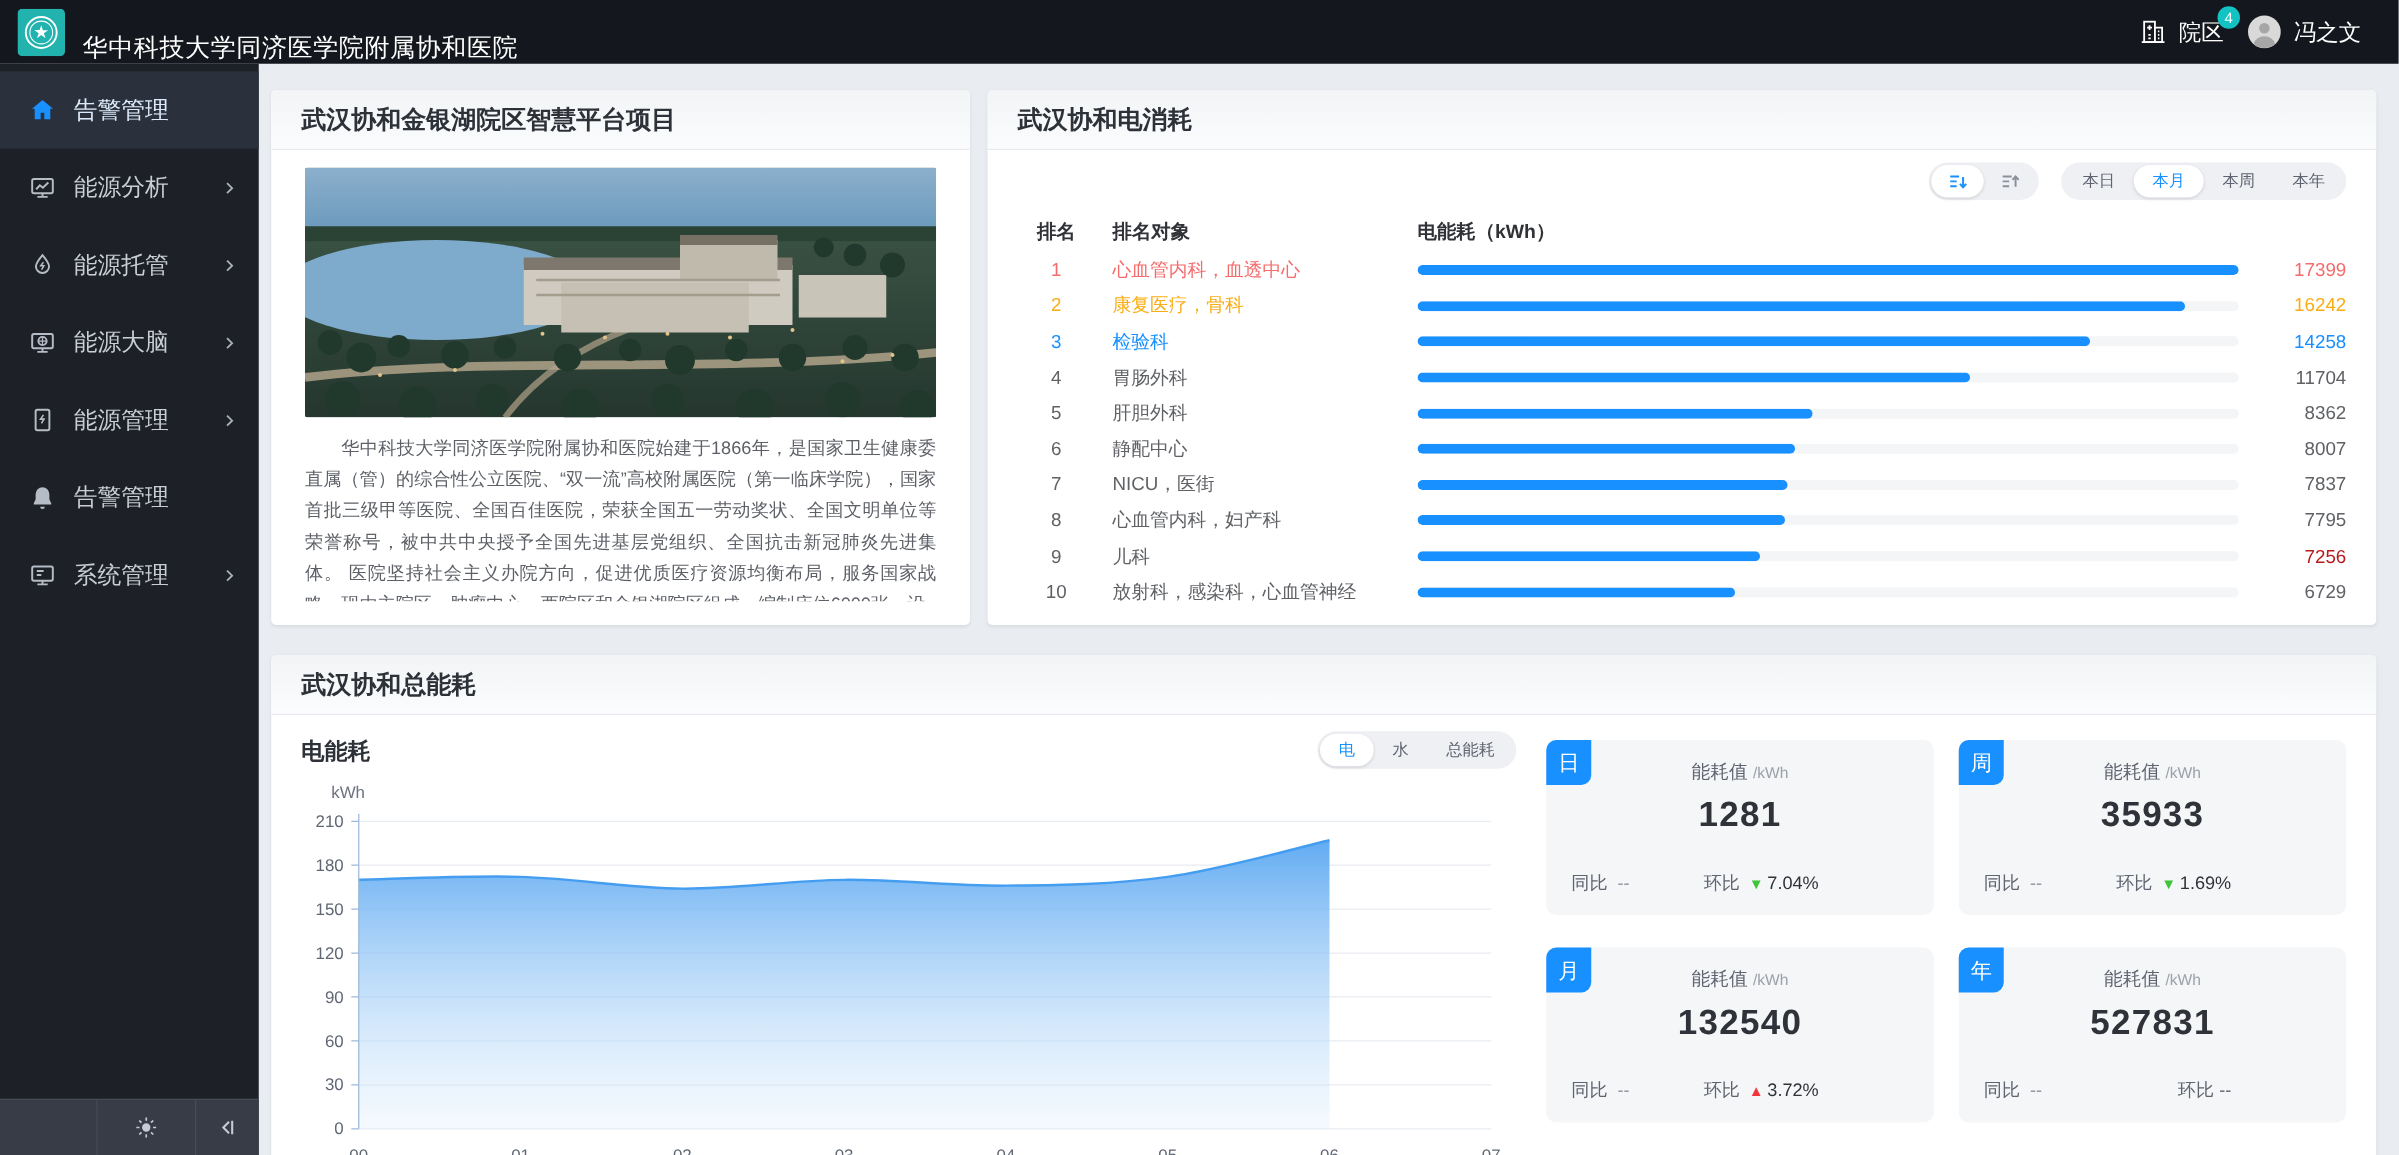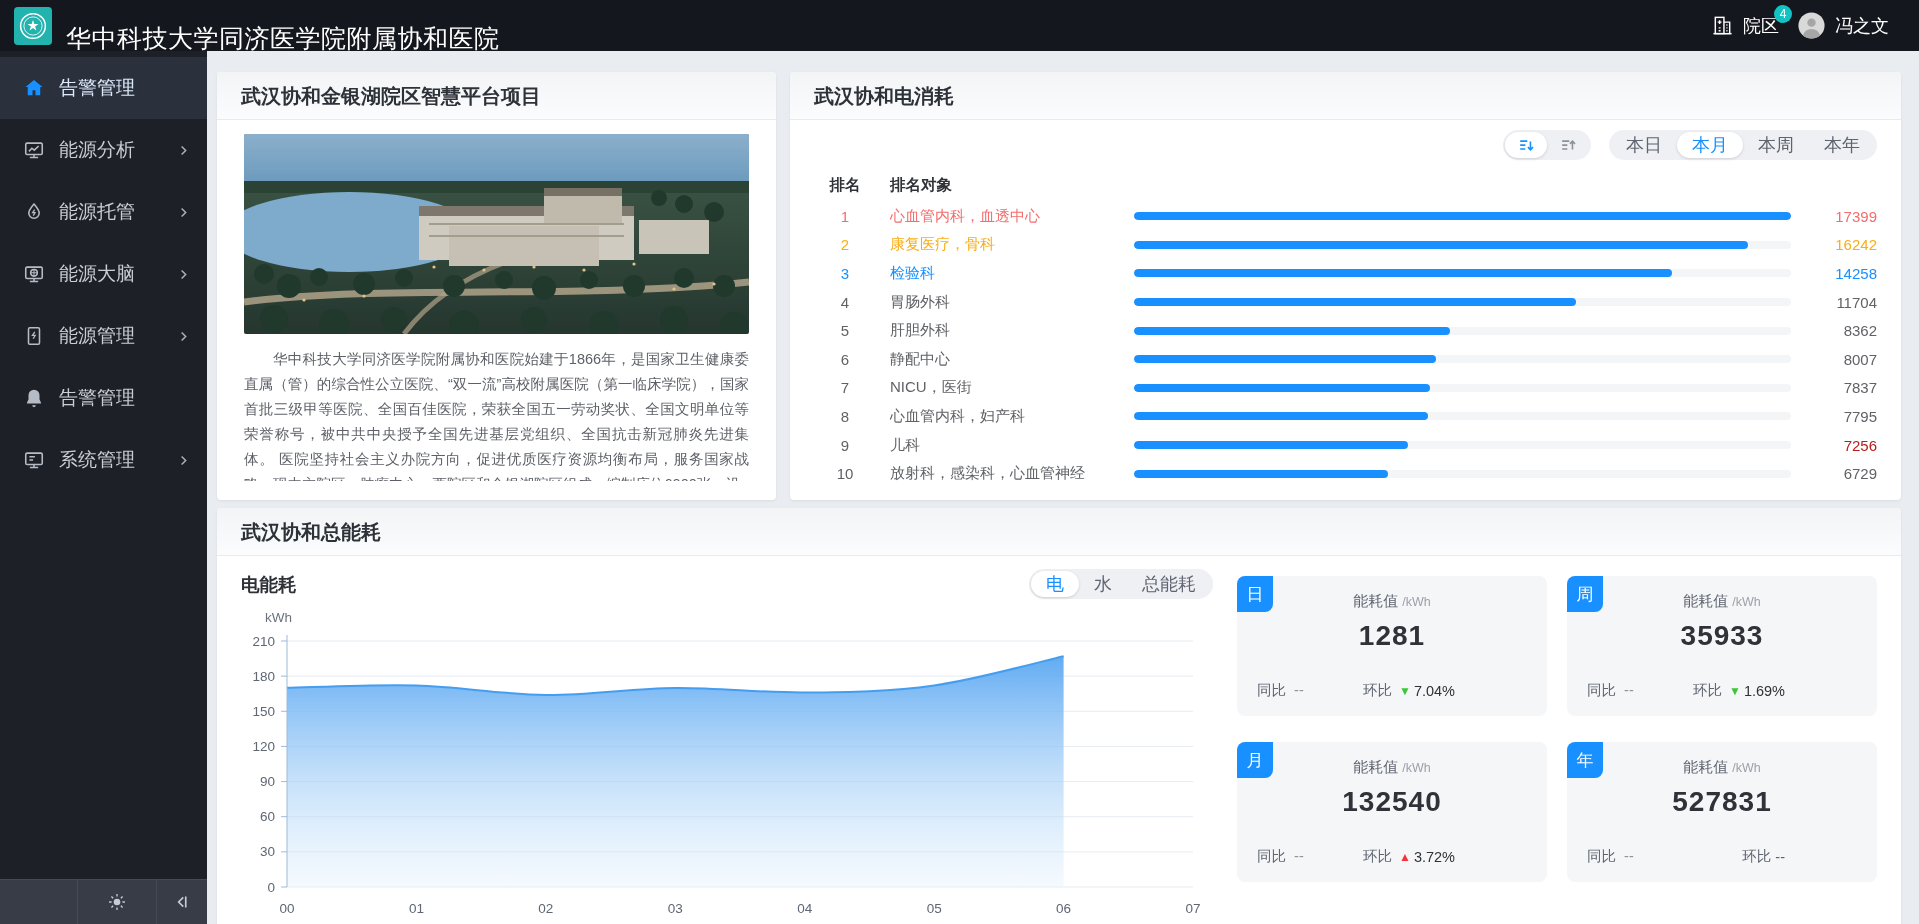--- a/index.html
+++ b/index.html
@@ -4,21 +4,21 @@
 <style>
   *{box-sizing:border-box;}
   html,body{margin:0;padding:0;}
   body{width:1919px;height:924px;overflow:hidden;background:#e9ecf1;
        font-family:"Liberation Sans","DejaVu Sans",sans-serif;}
   .app{display:grid;grid-template-rows:51px 1fr;grid-template-columns:207px 1fr;width:100%;height:100%;}
 
   
   .topbar{grid-column:1/3;background:#14171d;display:flex;align-items:center;padding:0 30px 0 14px;color:#fff;}
   .logo{width:38px;height:38px;margin-right:14px;flex:none;display:flex;}
-  .app-title{font-size:25px;letter-spacing:.5px;margin-top:25px;}
+  .app-title{font-size:20px;letter-spacing:.5px;margin-top:25px;}
   .top-right{margin-left:auto;display:flex;align-items:center;gap:19px;}
   .campus{display:flex;align-items:center;gap:9px;position:relative;font-size:18px;cursor:pointer;}
   .campus-badge{position:absolute;top:-9px;right:-13px;background:#13c2c2;color:#fff;font-size:12px;
       min-width:18px;height:18px;border-radius:9px;display:flex;align-items:center;justify-content:center;padding:0 4px;}
   .user{display:flex;align-items:center;gap:10px;font-size:18px;cursor:pointer;}
 
   
   .sidebar{grid-row:2;background:#1d2127;display:flex;flex-direction:column;overflow:hidden;}
   .side-nav{flex:1;padding-top:6px;}
   .side-item{height:62px;display:flex;align-items:center;padding:0 16px 0 22px;color:#c9cdd5;font-size:19px;cursor:pointer;}
@@ -27,21 +27,21 @@
   .side-item.active .s-icon{color:#1890ff;}
   .s-label{flex:1;}
   .s-chevron{margin-left:auto;color:#abb1bb;display:flex;}
   .side-foot{height:45px;flex:none;border-top:1px solid #454a54;background:#373c46;display:flex;}
   .foot-spacer{width:78px;border-right:1px solid #454a54;}
   .foot-cell{display:flex;align-items:center;justify-content:center;color:#c7ccd4;cursor:pointer;}
   .foot-cell.sun{width:79px;border-right:1px solid #454a54;}
   .foot-cell.collapse{flex:1;}
 
   
-  .main{grid-row:2;grid-column:2;padding:21px 18px 0 10px;overflow:hidden;display:flex;flex-direction:column;gap:8px;}
+  .main{grid-row:2;grid-column:2;padding:21px 18px 0 10px;overflow:hidden;display:flex;flex-direction:column;gap:24px;}
   .row-top{display:flex;gap:14px;height:428px;flex:none;}
   .card{background:#fff;border-radius:4px;box-shadow:0 1px 3px rgba(0,0,0,.07);overflow:hidden;}
   .card-title{margin:0;height:48px;line-height:48px;padding:0 24px;font-size:20px;font-weight:bold;color:#2d3138;
       background:linear-gradient(#f3f4f6,#fbfcfd);border-bottom:1px solid #e8eaed;flex:none;}
 
   
   .intro-card{width:559px;flex:none;display:flex;flex-direction:column;}
   .intro-body{padding:14px 27px 0;}
   .intro-image{width:505px;height:200px;border-radius:2px;overflow:hidden;}
   .intro-image svg{display:block;}
@@ -49,21 +49,21 @@
       text-indent:2em;height:134px;overflow:hidden;}
 
   
   .ranking-card{flex:1;display:flex;flex-direction:column;}
   .rank-controls{display:flex;justify-content:flex-end;align-items:center;gap:18px;margin:10px 24px 0;}
   .pill{background:#eef0f4;border-radius:15px;padding:2px;display:flex;}
   .pill button{border:none;background:transparent;height:26px;border-radius:13px;display:flex;align-items:center;
       justify-content:center;cursor:pointer;font-family:inherit;}
   .sort-btn{width:42px;color:#8b919b;}
   .sort-btn.active{background:#fff;color:#1890ff;box-shadow:0 1px 3px rgba(0,0,0,.14);}
-  .tab-btn{padding:0 15px;font-size:18px;color:#5f6470;}
+  .tab-btn{padding:0 15px;font-size:13px;color:#5f6470;}
   .tab-btn.active{background:#fff;color:#1890ff;box-shadow:0 1px 3px rgba(0,0,0,.14);}
   .rank-table{margin:8px 24px 0;}
   .rgrid{display:grid;grid-template-columns:62px 230px 1fr 72px;column-gap:14px;align-items:center;}
   .rank-head{height:34px;font-weight:bold;color:#303238;font-size:15.5px;}
   .rank-head .c-rank{text-align:center;}
   .rank-row{height:28.6px;font-size:15px;color:#606266;}
   .c-rank{text-align:center;}
   .bar-track{height:8px;background:#f4f5f7;border-radius:4px;overflow:hidden;}
   .bar-fill{height:8px;border-radius:4px;background:#1890ff;}
   .c-val{text-align:right;}
@@ -348,20 +348,21 @@
               <button class="tab-btn">本日</button>
               <button class="tab-btn active">本月</button>
               <button class="tab-btn">本周</button>
               <button class="tab-btn">本年</button>
             </div>
         </div>
         <div class="rank-table">
           <div class="rgrid rank-head">
             <span class="c-rank">排名</span>
             <span>排名对象</span>
+            <span>电能耗（kWh）</span>
             <span></span>
           </div>
           <div id="rank-rows">
               <div class="rgrid rank-row">
                 <span class="c-rank" style="color: rgb(245, 108, 108);">1</span>
                 <span class="c-name" style="color: rgb(245, 108, 108);">心血管内科，血透中心</span>
                 <span class="bar-track">
                   <span class="bar-fill" style="width: 100%; display: block;"></span>
                 </span>
                 <span class="c-val" style="color: rgb(245, 108, 108);">17399</span>

